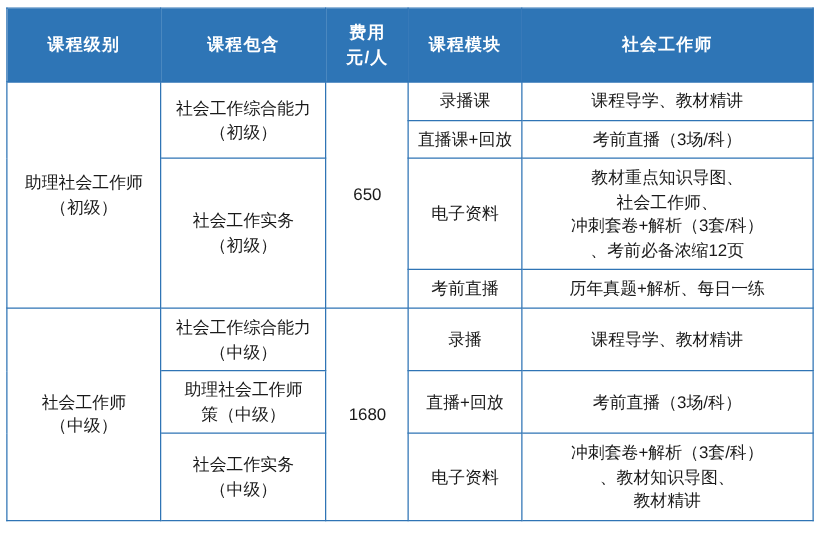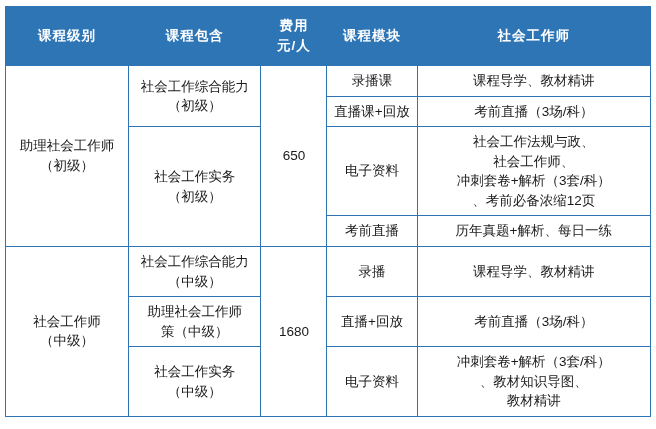--- a/index.html
+++ b/index.html
@@ -97,21 +97,21 @@
         <span class="cell-line">考前直播（3场/科）</span>
       </td>
     </tr>
     <tr>
       <td rowspan="2">
         <span class="cell-line">社会工作实务</span>
         <span class="cell-line">（初级）</span>
       </td>
       <td>电子资料</td>
       <td>
-        <span class="cell-line">社会工作法规与政、</span>
+        <span class="cell-line">教材重点知识导图、</span>
         <span class="cell-line">社会工作师、</span>
         <span class="cell-line">冲刺套卷+解析（3套/科）</span>
         <span class="cell-line">、考前必备浓缩12页</span>
       </td>
     </tr>
     <tr>
       <td>考前直播</td>
       <td>
         <span class="cell-line">历年真题+解析、每日一练</span>
       </td>

